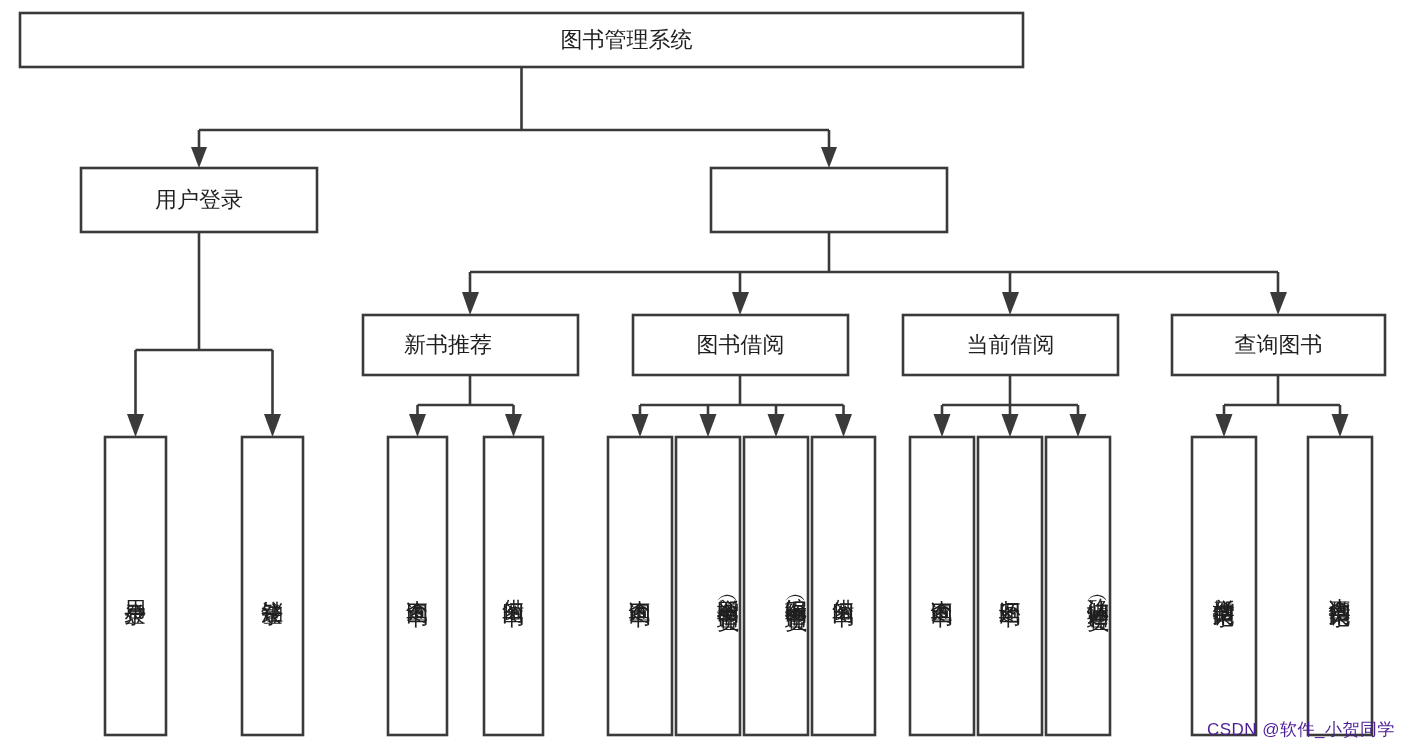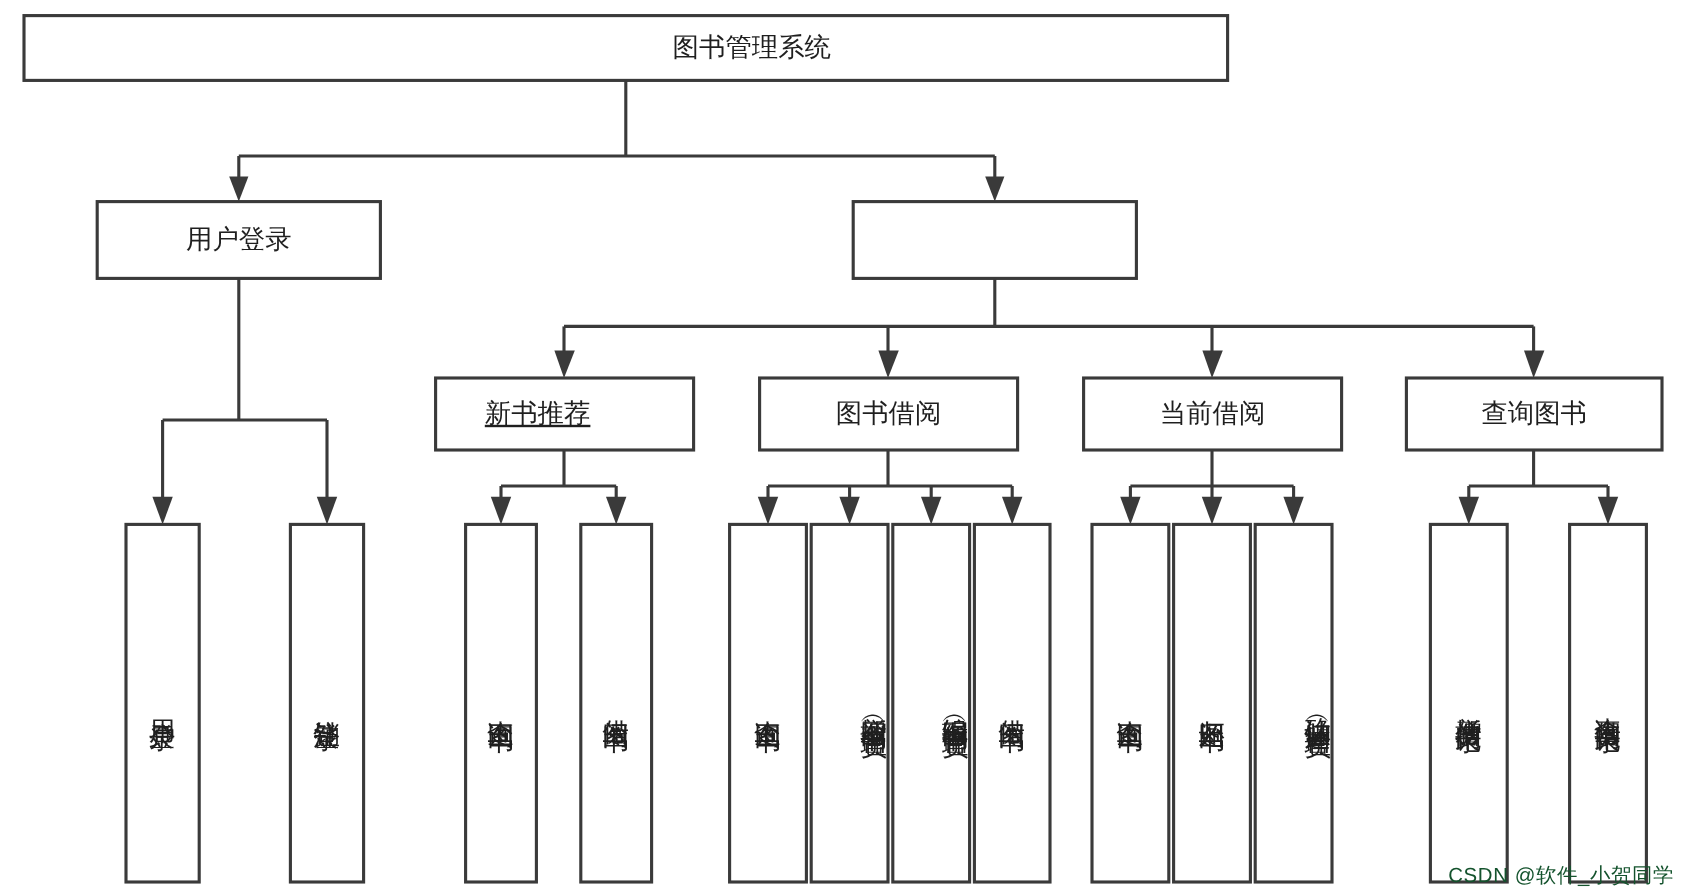--- a/index.html
+++ b/index.html
@@ -50,21 +50,21 @@
     color:#1f1f1f;
     white-space:nowrap;
     pointer-events:none;
   }
   #watermark{
     position:absolute;
     right:10px;
     bottom:6px;
     font-family:"Liberation Sans","DejaVu Sans",sans-serif;
     font-size:17px;
-    color:#14532d;
+    color:#4c1d95;
     letter-spacing:.5px;
     white-space:nowrap;
   }
 </style>
 </head>
 <body>
 
 <div id="stage">
 
   <svg id="diagram" viewBox="0 0 1405 747">
@@ -174,21 +174,21 @@
     <rect class="node-box" x="1046" y="437" width="64" height="298"></rect>
 
     <rect class="node-box" x="1192" y="437" width="64" height="298"></rect>
     <rect class="node-box" x="1308" y="437" width="64" height="298"></rect>
   </svg>
 
   <div class="hlabel" style="left:20px;top:13px;width:1213px;height:54px;font-family:Liberation Serif, serif;">图书管理系统</div>
 
   <div class="hlabel" style="left:81px;top:168px;width:236px;height:64px;">用户登录</div>
 
-  <div class="hlabel" style="left:363px;top:315px;width:170px;height:60px;text-decoration:underline;">新书推荐</div>
+  <div class="hlabel" style="left:363px;top:315px;width:170px;height:60px;">新书推荐</div>
   <div class="hlabel" style="left:903px;top:315px;width:215px;height:60px;">当前借阅</div>
   <div class="hlabel" style="left:633px;top:315px;width:215px;height:60px;">图书借阅</div>
   <div class="hlabel" style="left:1172px;top:315px;width:213px;height:60px;">查询图书</div>
 
   <div class="vlabel" style="left:105px;top:437px;width:61px;height:298px;">用户登录</div>
   <div class="vlabel" style="left:242px;top:437px;width:61px;height:298px;">注销登录</div>
 
   <div class="vlabel" style="left:388px;top:437px;width:59px;height:298px;">查询图书</div>
   <div class="vlabel" style="left:484px;top:437px;width:59px;height:298px;">借阅图书</div>
 

